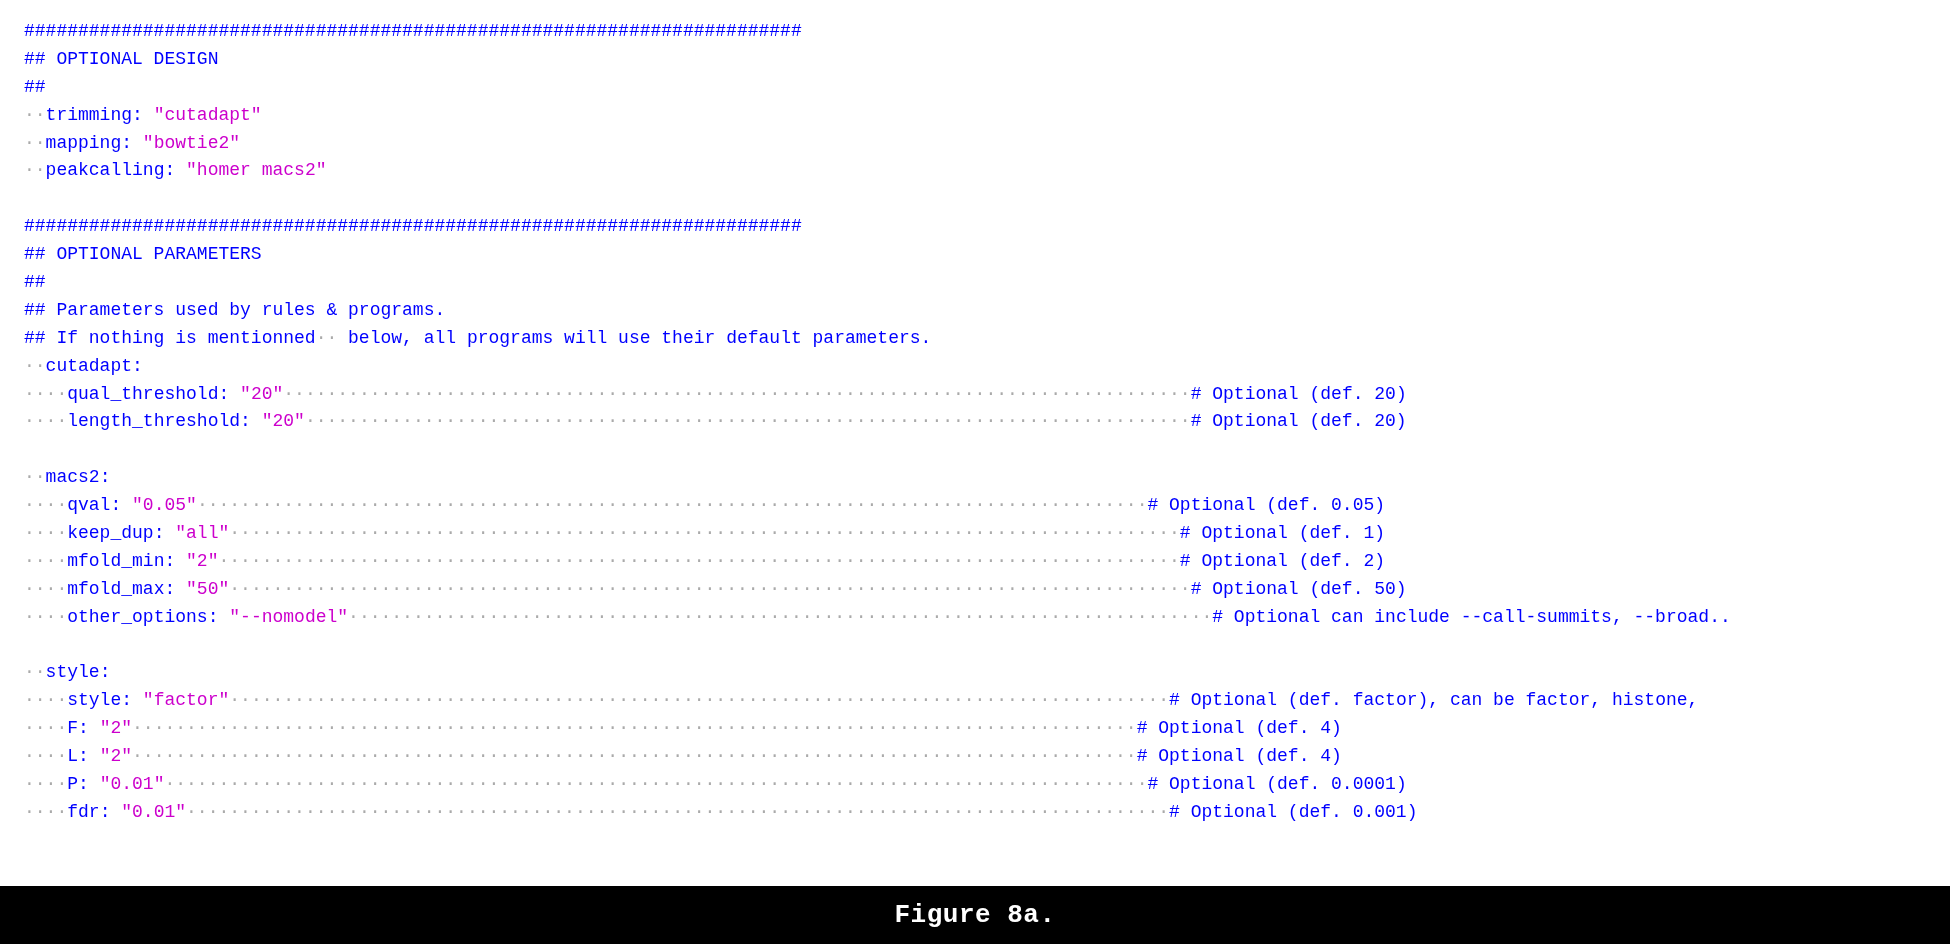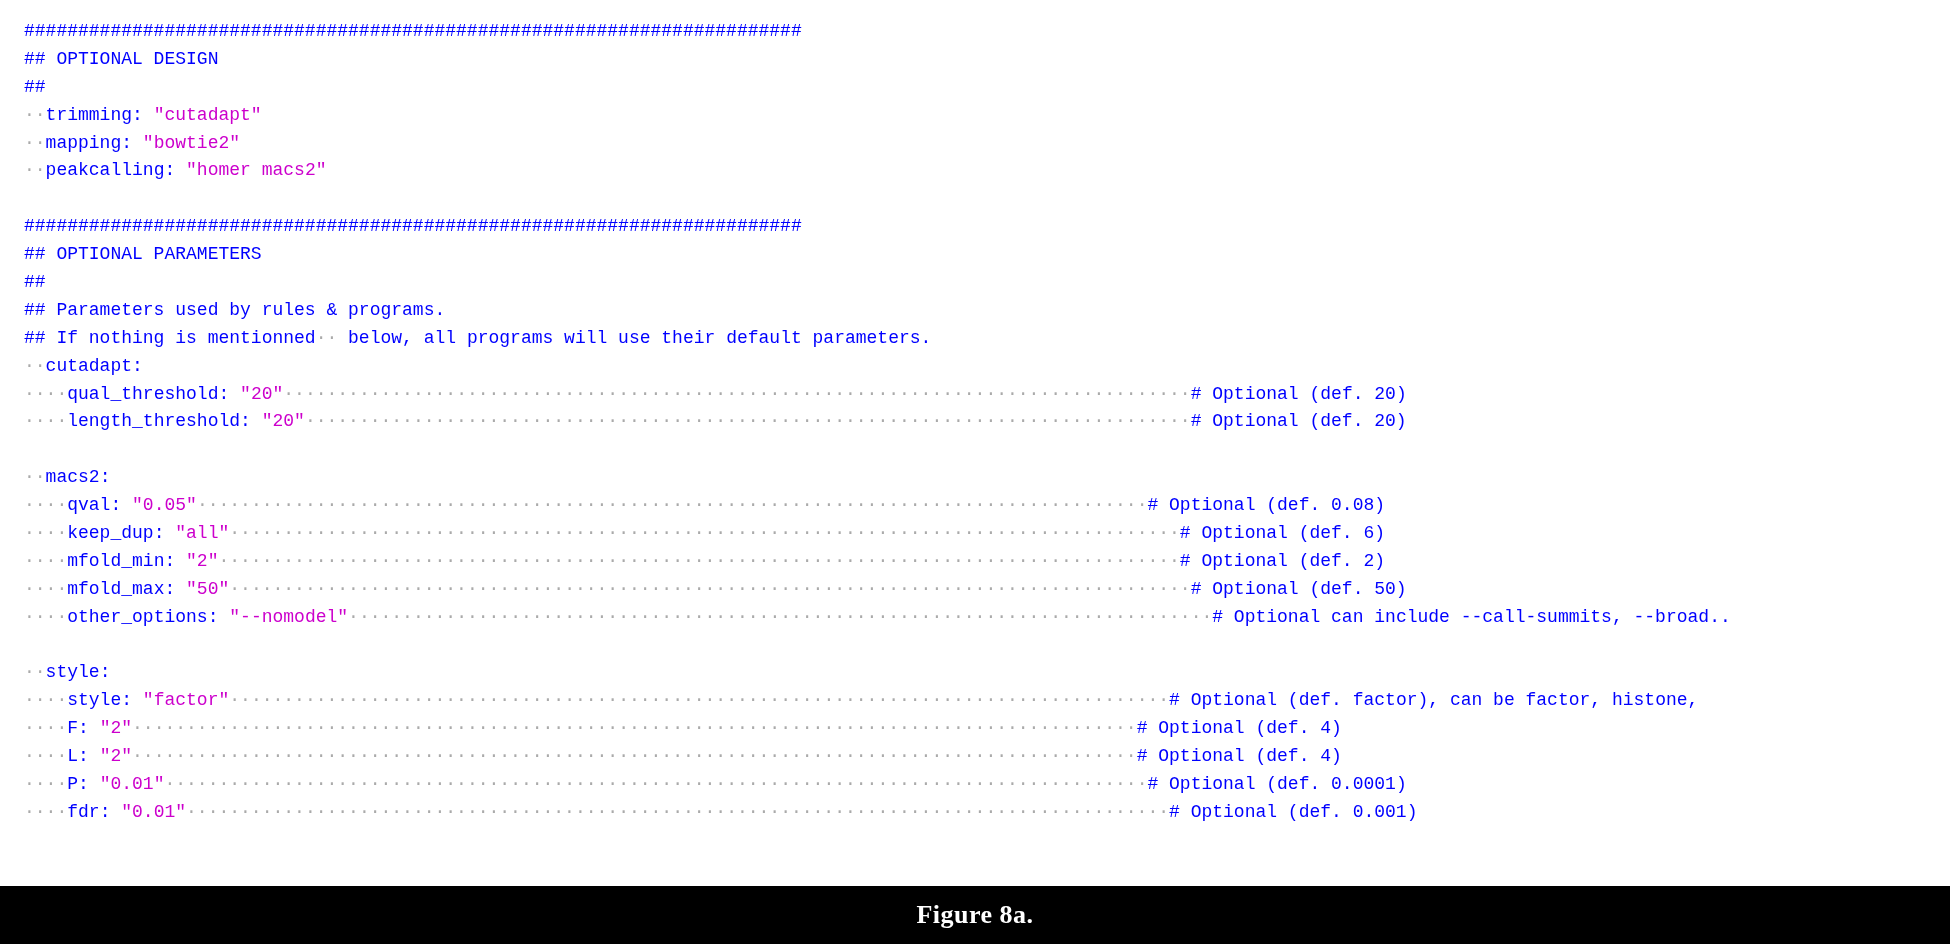--- a/index.html
+++ b/index.html
@@ -17,21 +17,21 @@
       background: #ffffff;
       padding: 18px 24px 18px 24px;
       overflow: hidden;
       white-space: pre;
       line-height: 1.55;
     }
     .caption-bar {
       background: #000000;
       color: #ffffff;
       text-align: center;
-      font-family: Liberation Serif, serif;
+      font-family: Liberation Mono, monospace;
       font-size: 26px;
       font-weight: bold;
       padding: 14px 0 14px 0;
       letter-spacing: 0.5px;
     }
     .blue { color: #0000ff; }
     .magenta { color: #cc00cc; }
     .gray-dot { color: #aaaaaa; }
   </style>
 </head>
@@ -47,22 +47,22 @@
 <span class="blue">########################################################################</span>
 <span class="blue">## OPTIONAL PARAMETERS</span>
 <span class="blue">##</span>
 <span class="blue">## Parameters used by rules &amp; programs.</span>
 <span class="blue">## If nothing is mentionned<span class="gray-dot">··</span> below, all programs will use their default parameters.</span>
 <span class="gray-dot">··</span><span class="blue">cutadapt</span><span class="blue">:</span>
 <span class="gray-dot">····</span><span class="blue">qual_threshold</span><span class="blue">:</span> <span class="magenta">"20"</span><span class="gray-dot">····················································································</span><span class="blue"># Optional (def. 20)</span>
 <span class="gray-dot">····</span><span class="blue">length_threshold</span><span class="blue">:</span> <span class="magenta">"20"</span><span class="gray-dot">··················································································</span><span class="blue"># Optional (def. 20)</span>
 
 <span class="gray-dot">··</span><span class="blue">macs2</span><span class="blue">:</span>
-<span class="gray-dot">····</span><span class="blue">qval</span><span class="blue">:</span> <span class="magenta">"0.05"</span><span class="gray-dot">························································································</span><span class="blue"># Optional (def. 0.08)</span>
-<span class="gray-dot">····</span><span class="blue">keep_dup</span><span class="blue">:</span> <span class="magenta">"all"</span><span class="gray-dot">························································································</span><span class="blue"># Optional (def. 6)</span>
+<span class="gray-dot">····</span><span class="blue">qval</span><span class="blue">:</span> <span class="magenta">"0.05"</span><span class="gray-dot">························································································</span><span class="blue"># Optional (def. 0.05)</span>
+<span class="gray-dot">····</span><span class="blue">keep_dup</span><span class="blue">:</span> <span class="magenta">"all"</span><span class="gray-dot">························································································</span><span class="blue"># Optional (def. 1)</span>
 <span class="gray-dot">····</span><span class="blue">mfold_min</span><span class="blue">:</span> <span class="magenta">"2"</span><span class="gray-dot">·························································································</span><span class="blue"># Optional (def. 2)</span>
 <span class="gray-dot">····</span><span class="blue">mfold_max</span><span class="blue">:</span> <span class="magenta">"50"</span><span class="gray-dot">·························································································</span><span class="blue"># Optional (def. 50)</span>
 <span class="gray-dot">····</span><span class="blue">other_options</span><span class="blue">:</span> <span class="magenta">"--nomodel"</span><span class="gray-dot">················································································</span><span class="blue"># Optional can include --call-summits, --broad..</span>
 
 <span class="gray-dot">··</span><span class="blue">style</span><span class="blue">:</span>
 <span class="gray-dot">····</span><span class="blue">style</span><span class="blue">:</span> <span class="magenta">"factor"</span><span class="gray-dot">·······················································································</span><span class="blue"># Optional (def. factor), can be factor, histone,</span>
 <span class="gray-dot">····</span><span class="blue">F</span><span class="blue">:</span> <span class="magenta">"2"</span><span class="gray-dot">·····························································································</span><span class="blue"># Optional (def. 4)</span>
 <span class="gray-dot">····</span><span class="blue">L</span><span class="blue">:</span> <span class="magenta">"2"</span><span class="gray-dot">·····························································································</span><span class="blue"># Optional (def. 4)</span>
 <span class="gray-dot">····</span><span class="blue">P</span><span class="blue">:</span> <span class="magenta">"0.01"</span><span class="gray-dot">···························································································</span><span class="blue"># Optional (def. 0.0001)</span>
 <span class="gray-dot">····</span><span class="blue">fdr</span><span class="blue">:</span> <span class="magenta">"0.01"</span><span class="gray-dot">···························································································</span><span class="blue"># Optional (def. 0.001)</span>

